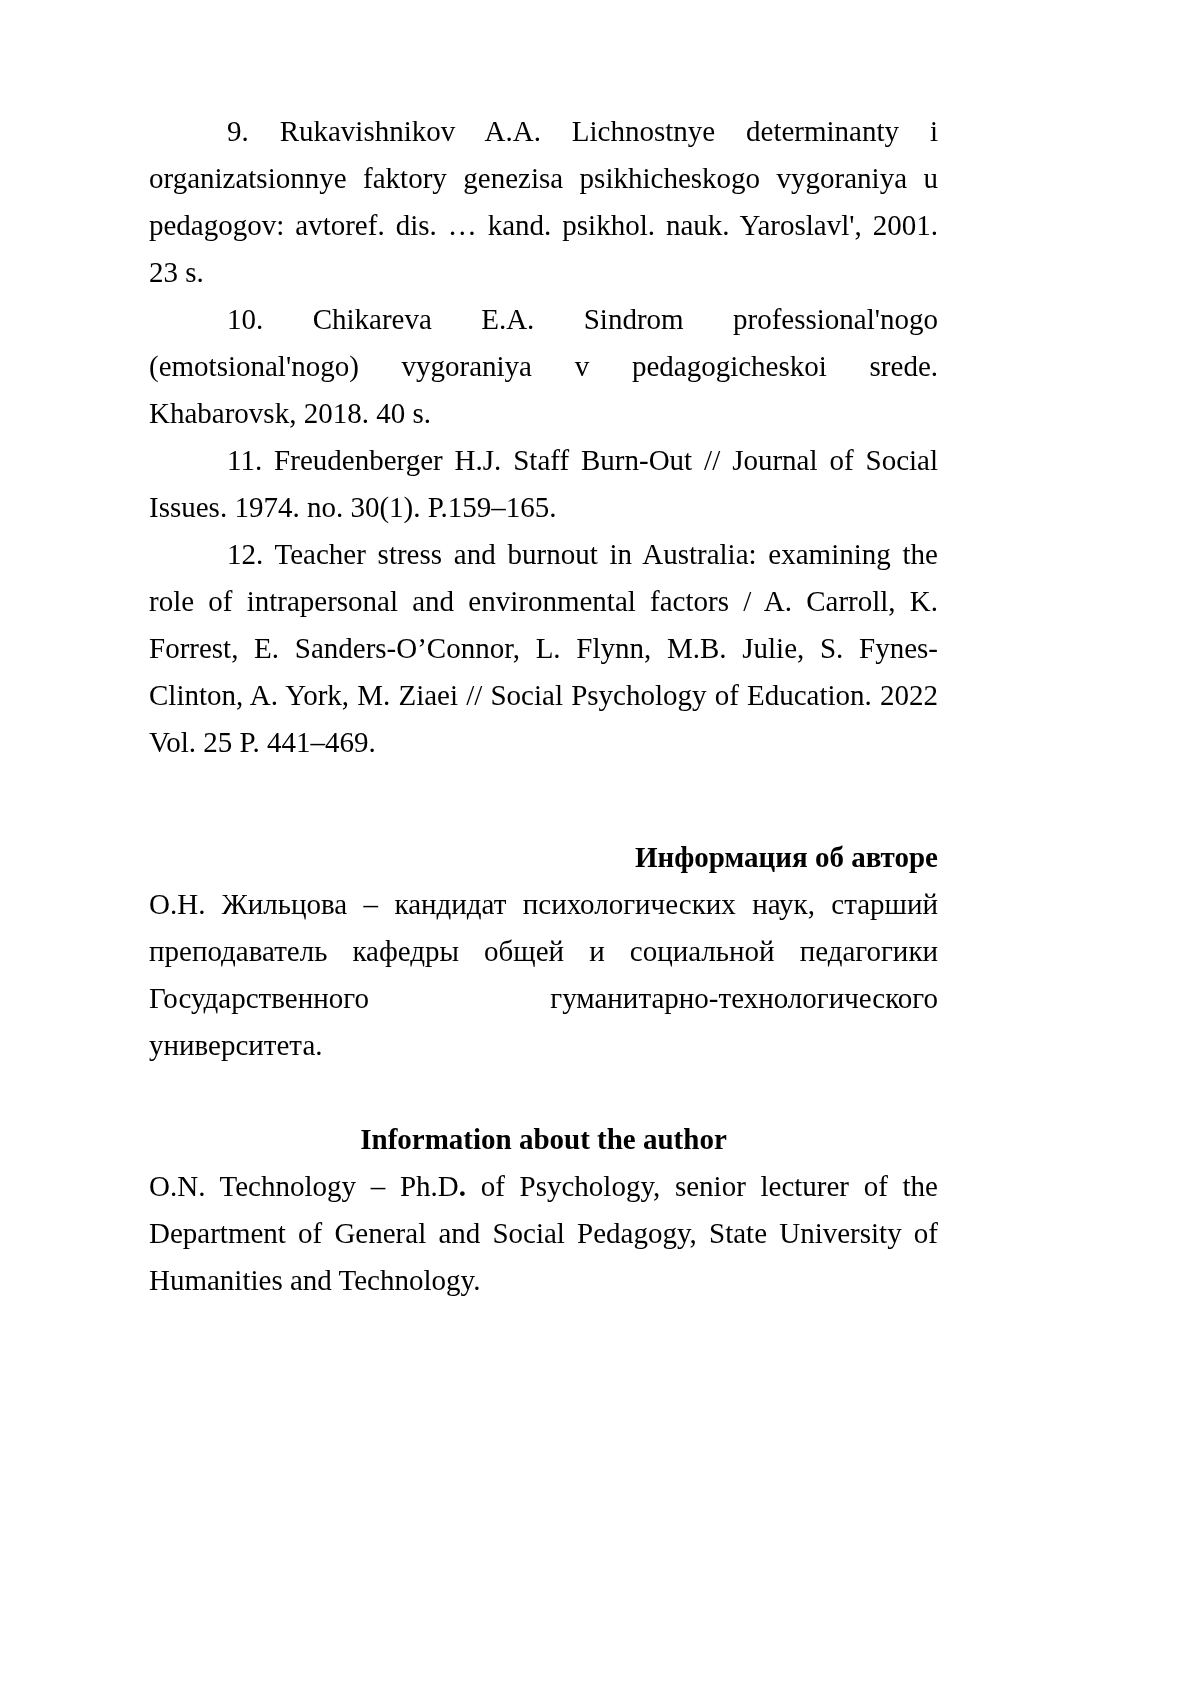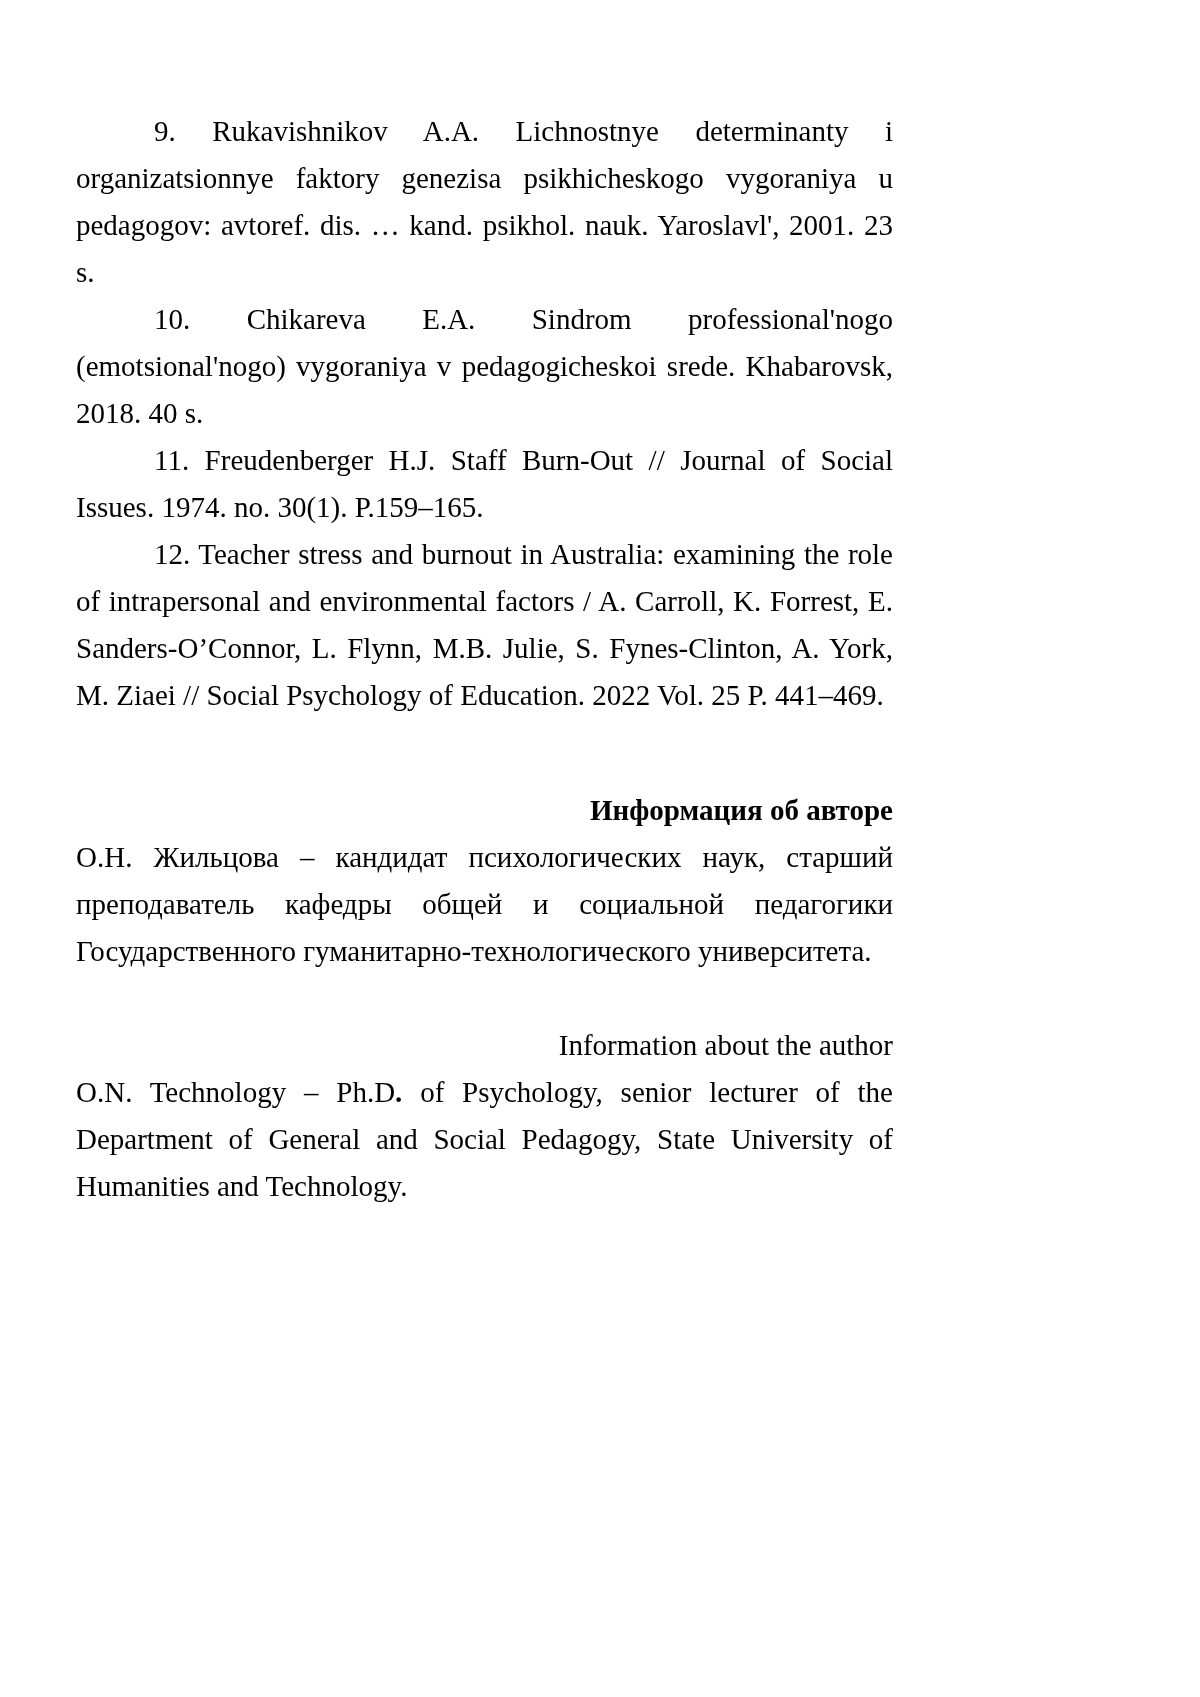--- a/index.html
+++ b/index.html
@@ -13,21 +13,22 @@
     overflow: hidden;
     color: #000000;
     font-family: "Liberation Serif", "DejaVu Serif", serif;
     font-size: 29px;
     line-height: 47px;
   }
   .page {
     box-sizing: border-box;
     width: 980px;
     height: 1697px;
-    padding: 108px 87px 0 76px;
+    padding: 108px 87px 0 104px;
+    margin-left: 45px;
   }
   p, h2 {
     margin: 0;
     padding: 0;
     font-size: 29px;
     font-weight: normal;
     line-height: 47px;
   }
   .ref {
     text-align: justify;
@@ -35,22 +36,23 @@
   }
   .heading-ru {
     font-weight: bold;
     text-align: right;
     margin-top: 68px;
   }
   .body-ru {
     text-align: justify;
   }
   .heading-en {
-    text-align: right;
+    text-align: center;
     margin-top: 47px;
+    font-weight: bold;
   }
   .body-en {
     text-align: justify;
   }
   .bold-dot {
     font-weight: bold;
   }
   .dates-ru {
     text-align: justify;
     margin-top: 66px;

